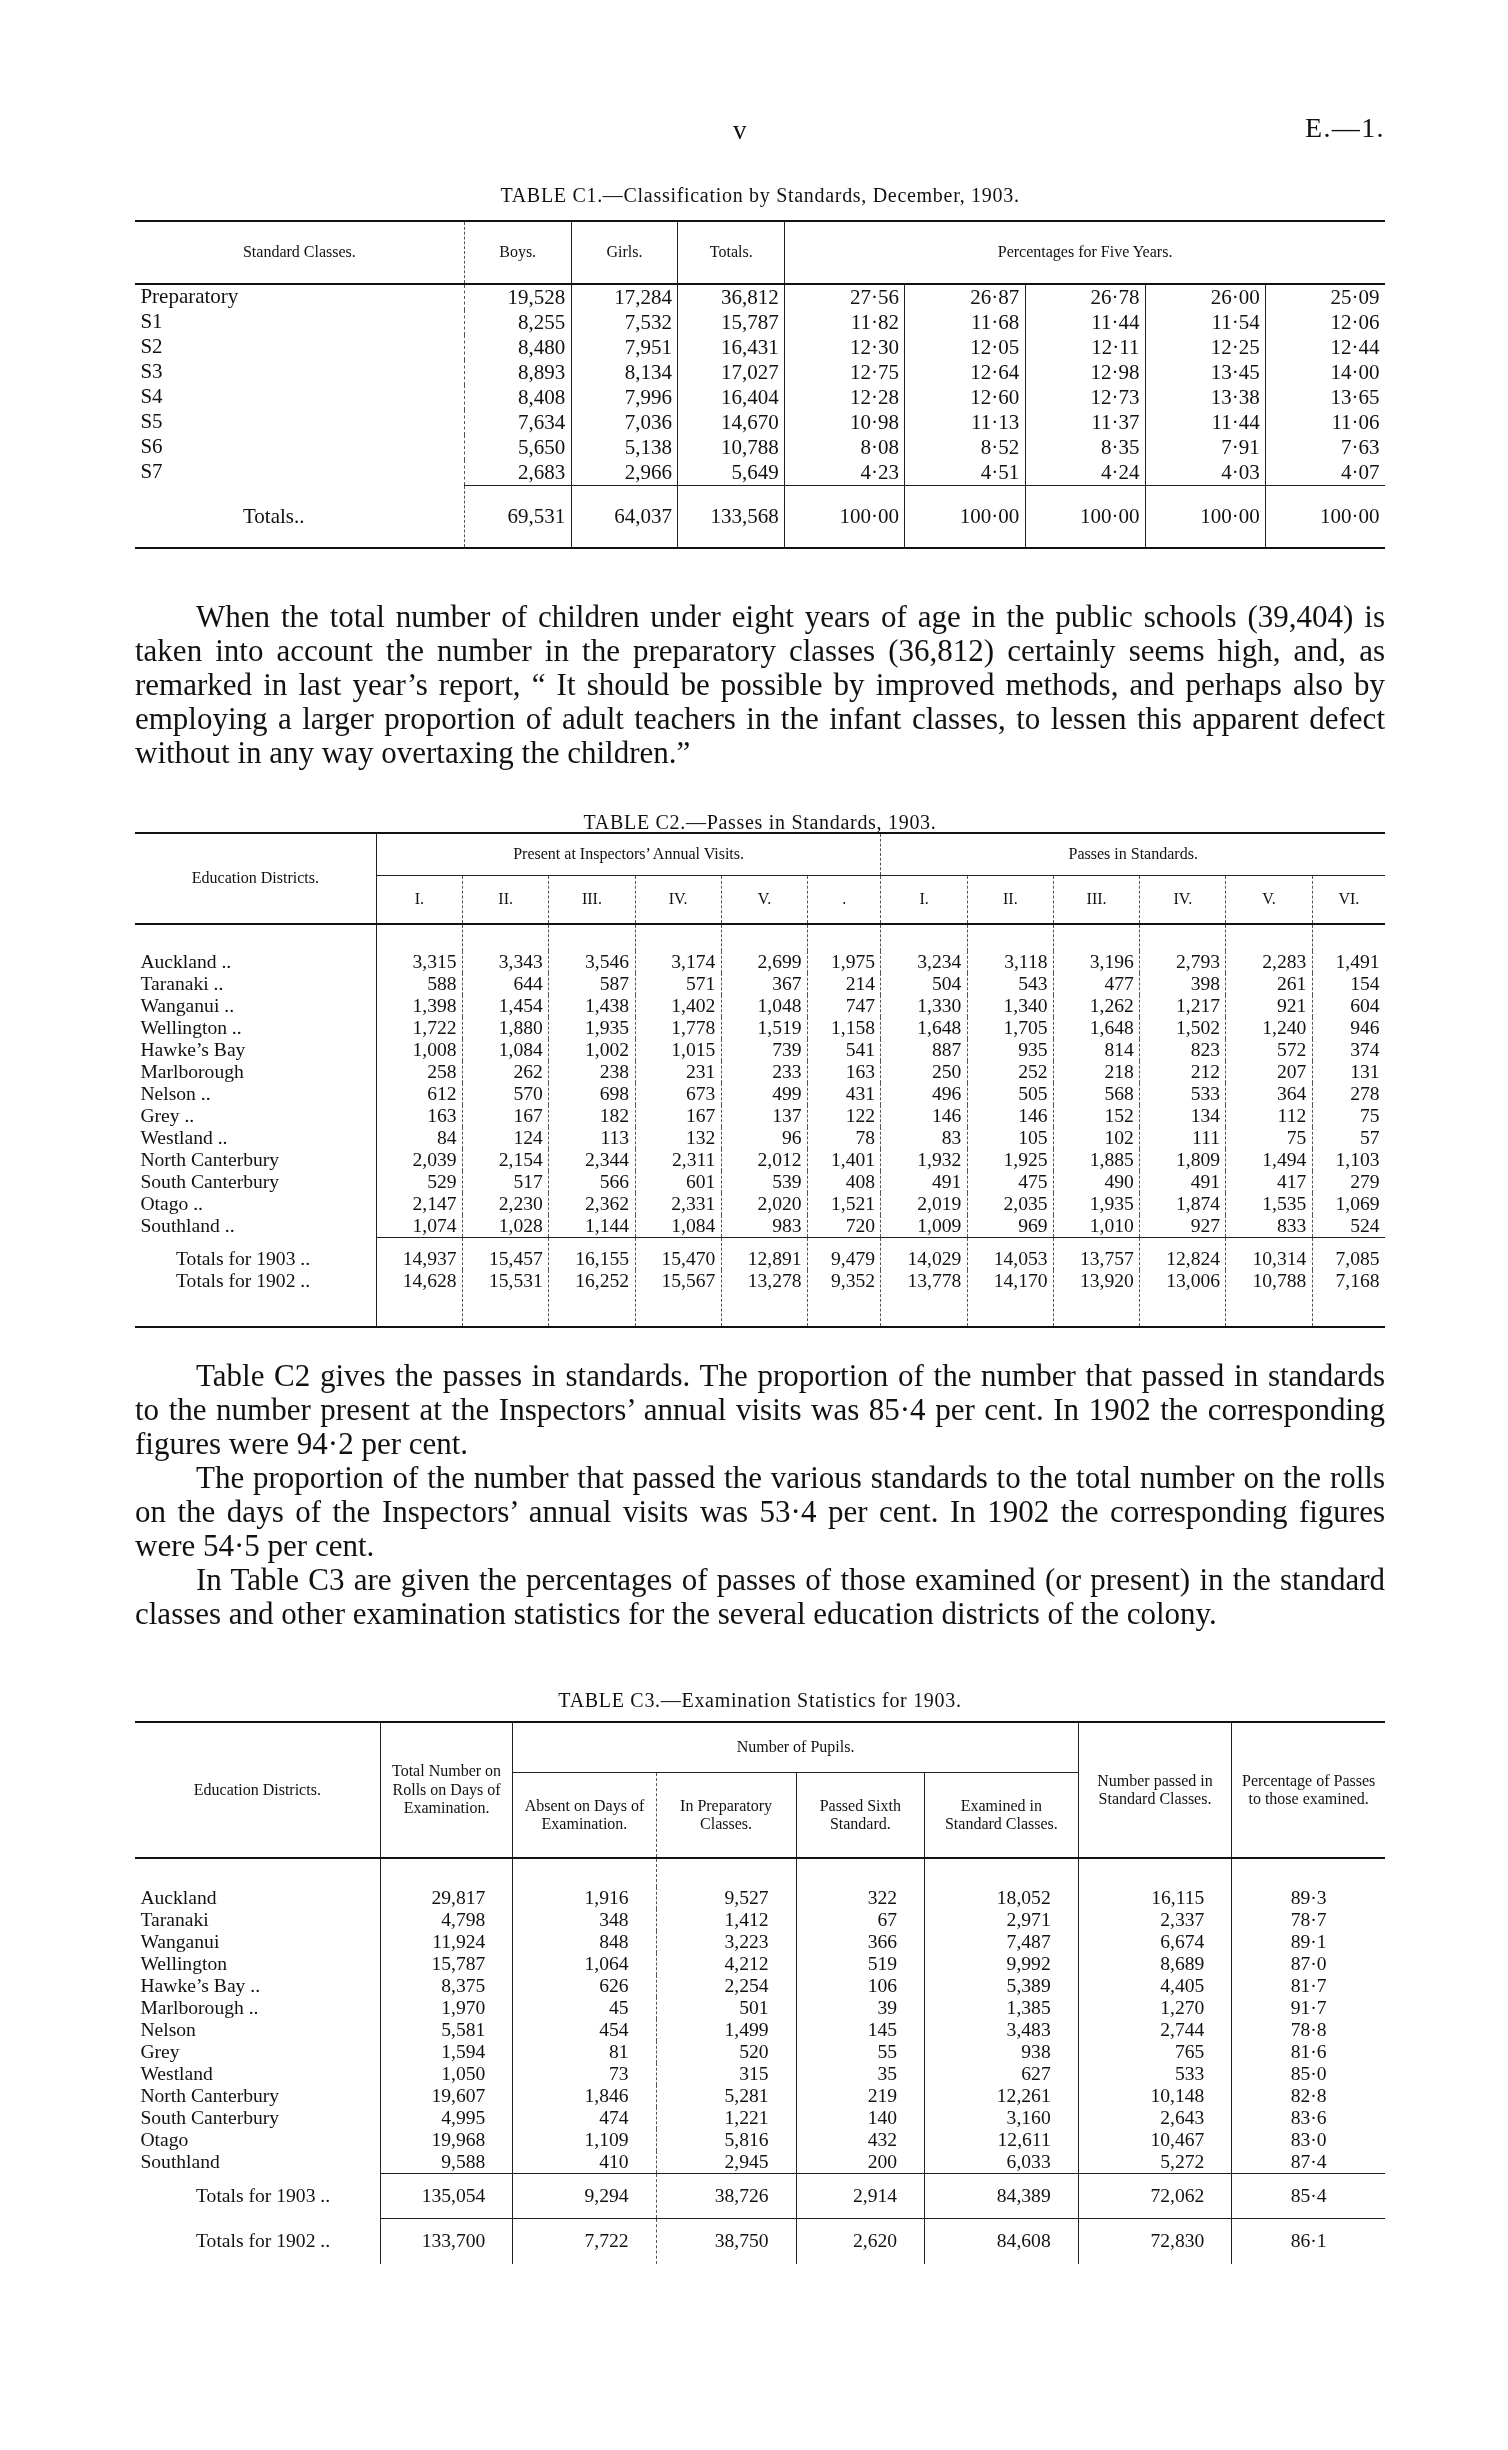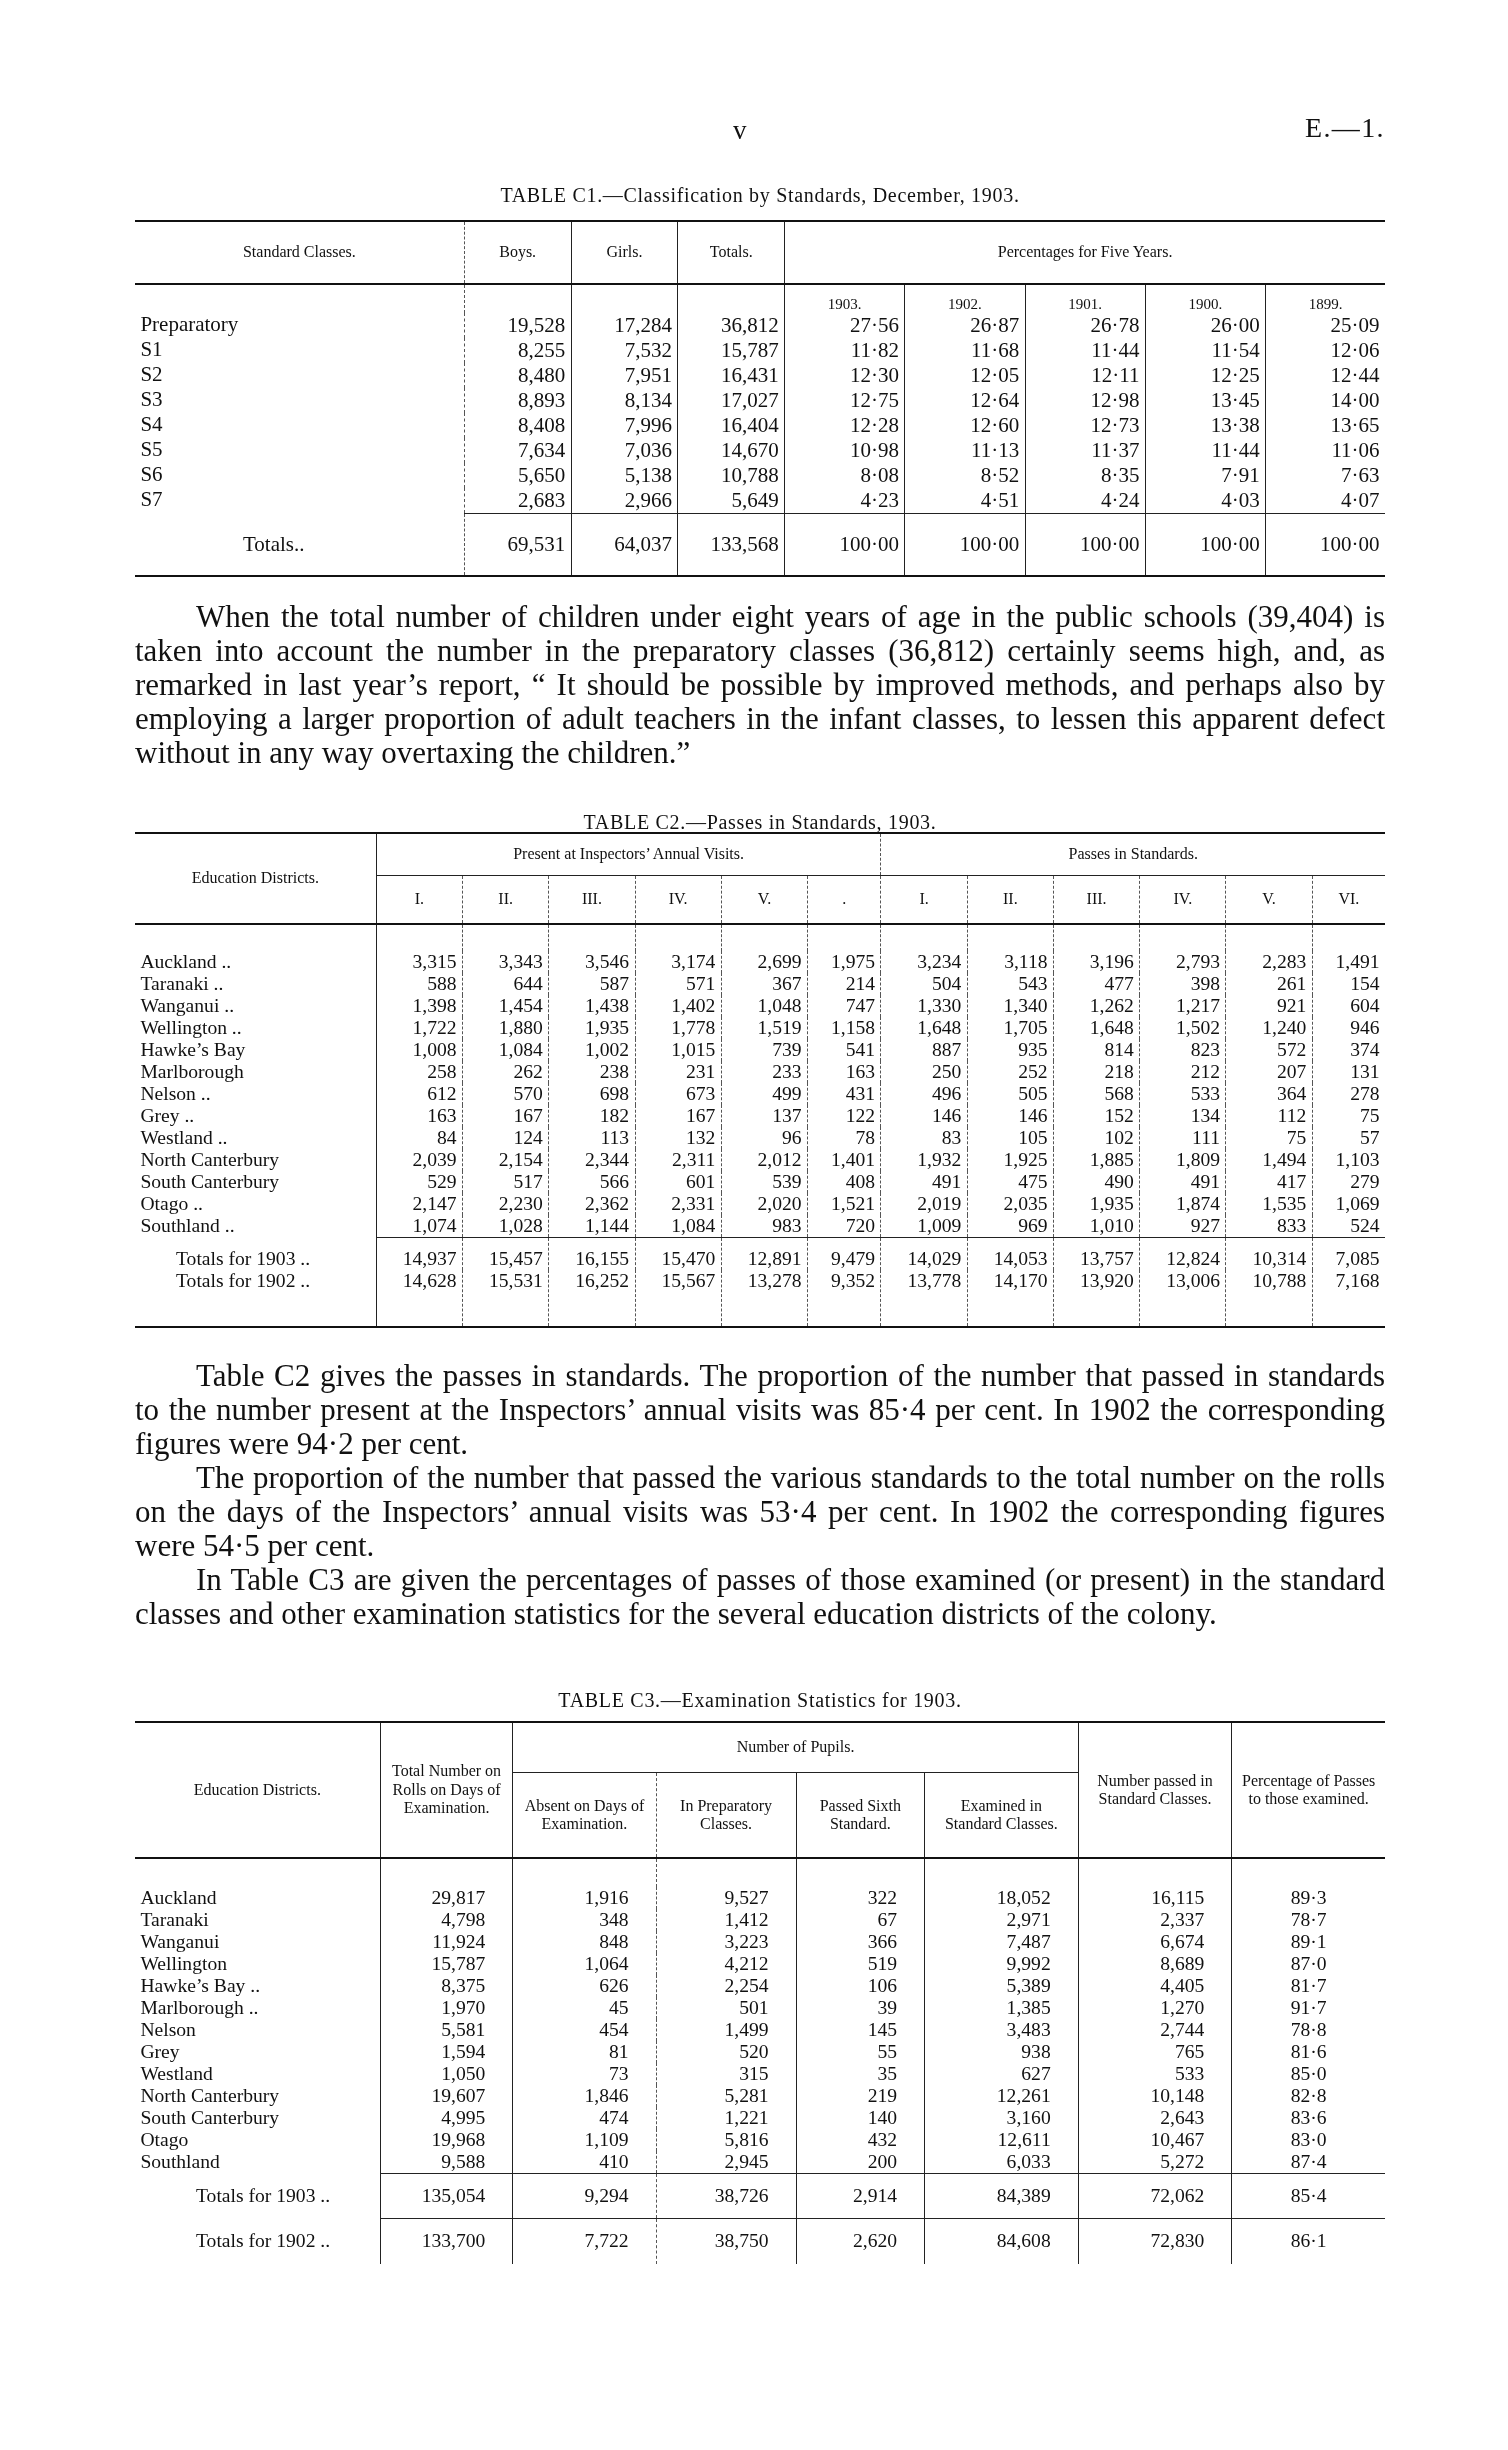--- a/index.html
+++ b/index.html
@@ -43,31 +43,20 @@
     <thead>
       <tr class="rule-top">
         <th style="width:318px; height:61px;">Standard Classes.</th>
         <th class="vld" style="width:95px;">Boys.</th>
         <th class="vl" style="width:95px;">Girls.</th>
         <th class="vl" style="width:95px;">Totals.</th>
         <th class="vl" colspan="5">Percentages for Five Years.</th>
       </tr>
     </thead>
     <tbody id="c1-body" class="rule-top">
-        <tr>
-          <td class="" style="height: 28px;"></td>
-          <td class="vld" style="height: 28px;"></td>
-          <td class="vl" style="height: 28px;"></td>
-          <td class="vl" style="height: 28px;"></td>
-          <td class="vl" style="text-align:center;font-size:15px;vertical-align:bottom;">1903.</td>
-          <td class="vl" style="text-align:center;font-size:15px;vertical-align:bottom;">1902.</td>
-          <td class="vl" style="text-align:center;font-size:15px;vertical-align:bottom;">1901.</td>
-          <td class="vl" style="text-align:center;font-size:15px;vertical-align:bottom;">1900.</td>
-          <td class="vl" style="text-align:center;font-size:15px;vertical-align:bottom;">1899.</td>
-        </tr>
         <tr>
           <td class="label" style="line-height:22px;">Preparatory</td>
           <td class="num vld">19,528</td>
           <td class="num vl">17,284</td>
           <td class="num vl">36,812</td>
           <td class="num vl">27·56</td>
           <td class="num vl">26·87</td>
           <td class="num vl">26·78</td>
           <td class="num vl">26·00</td>
           <td class="num vl">25·09</td>

